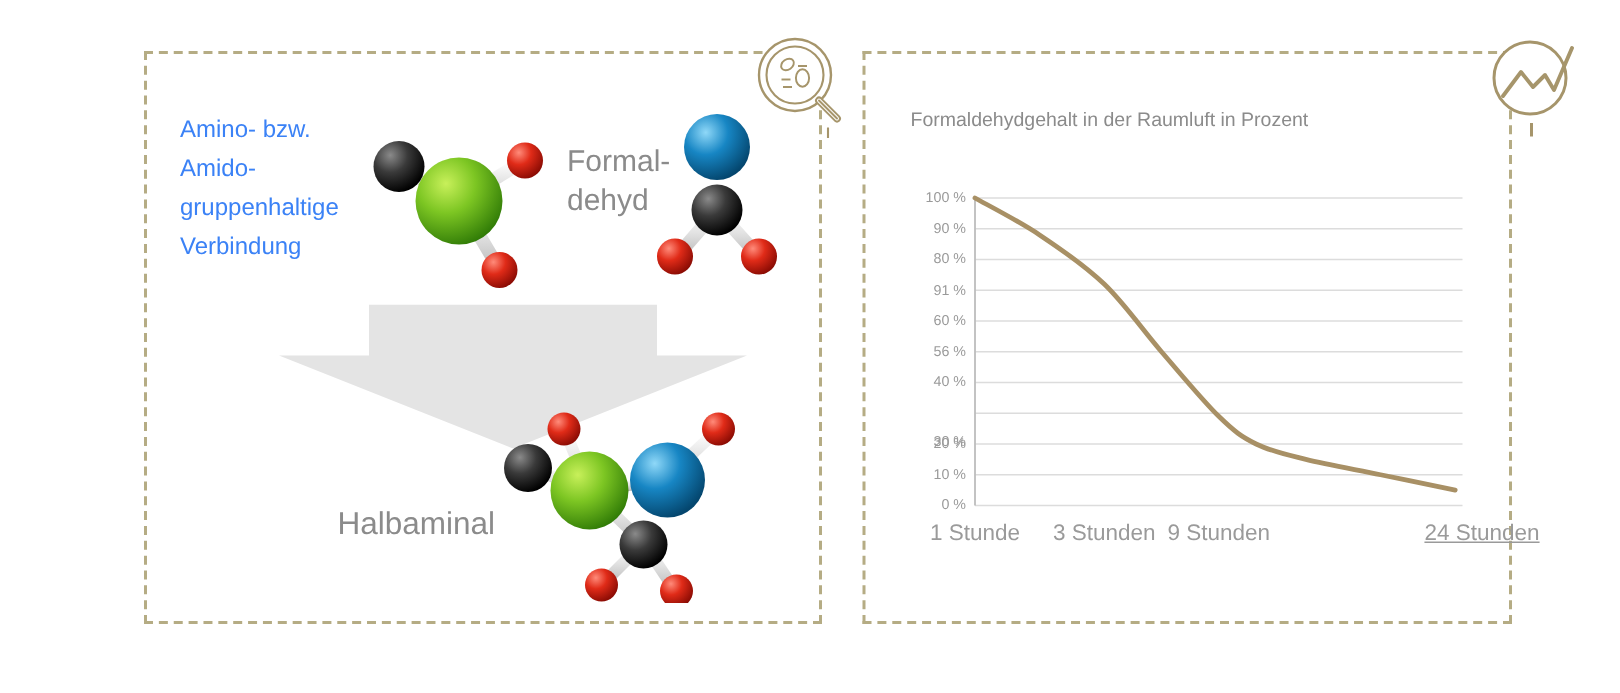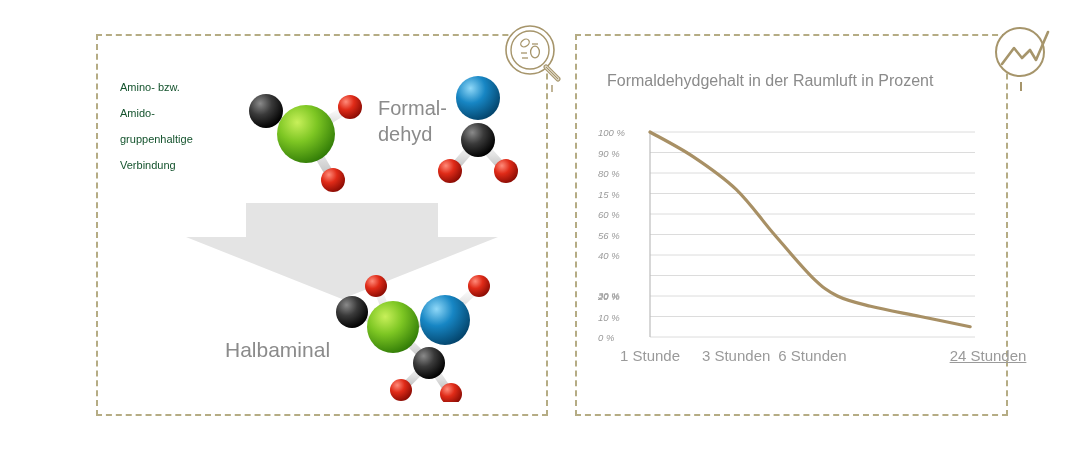--- a/index.html
+++ b/index.html
@@ -33,23 +33,23 @@
   }
   #magnifier-icon-wrap { left: 500px; top: 22px; }
   #trend-icon-wrap     { left: 988px; top: 22px; }
 
   
   #amino-label {
     position: absolute;
     left: 120px;
     top: 74px;
     width: 160px;
-    font-size: 11px;
+    font-size: 16px;
     line-height: 26px;
-    color: #14532d;
+    color: #3b82f6;
     white-space: pre-line;
   }
   #formaldehyd-label {
     position: absolute;
     left: 378px;
     top: 95px;
     width: 84px;
     font-size: 20px;
     line-height: 26px;
     color: #8b8b8b;
@@ -77,40 +77,40 @@
     top: 203px;
     width: 312px;
     height: 96px;
   }
 
   
   #chart-title {
     position: absolute;
     left: 607px;
     top: 72px;
-    font-size: 16px;
+    font-size: 13px;
     color: #8b8b8b;
     white-space: nowrap;
   }
   #chart-area {
     position: absolute;
     left: 598px;
     top: 120px;
     width: 390px;
     height: 250px;
   }
   .ytick {
     position: absolute;
     right: 0;
     width: 46px;
+    text-align: right;
     font-size: 9.5px;
     color: #9a9a9a;
     transform: translateY(-50%);
     white-space: nowrap;
-    font-style: italic;
   }
   .xtick {
     position: absolute;
     font-size: 15px;
     color: #9a9a9a;
     white-space: nowrap;
     transform: translateX(-50%);
   }
 </style>
 </head>
@@ -248,25 +248,25 @@
       <line x1="52" y1="155.5" x2="377" y2="155.5" stroke="#dcdcdc" stroke-width="1"></line>
       <line x1="52" y1="176" x2="377" y2="176" stroke="#dcdcdc" stroke-width="1"></line>
       <line x1="52" y1="196.5" x2="377" y2="196.5" stroke="#dcdcdc" stroke-width="1"></line>
       <line x1="52" y1="217" x2="377" y2="217" stroke="#dcdcdc" stroke-width="1"></line>
       <line x1="52" y1="12" x2="52" y2="217" stroke="#bdbdbd" stroke-width="1.2"></line>
       <path d="M 52.00 12.00 C 59.18 16.10, 80.71 27.03, 95.06 36.60 C 109.42 46.17, 124.58 56.42, 138.13 69.40 C 151.67 82.38, 163.58 99.81, 176.31 114.50 C 189.04 129.19, 203.99 147.30, 214.50 157.55 C 225.01 167.80, 229.71 171.22, 239.39 176.00 C 249.07 180.78, 258.75 182.83, 272.57 186.25 C 286.40 189.67, 305.76 193.08, 322.35 196.50 C 338.94 199.92, 363.83 205.04, 372.13 206.75" fill="none" stroke="#a89065" stroke-width="3.2" stroke-linecap="round" stroke-linejoin="round"></path>
     </svg>
     <div class="ytick" style="top: 12px; right: 344px;">100 %</div>
     <div class="ytick" style="top: 32.5px; right: 344px;">90 %</div>
     <div class="ytick" style="top: 53px; right: 344px;">80 %</div>
-    <div class="ytick" style="top: 73.5px; right: 344px;">15 %</div>
+    <div class="ytick" style="top: 73.5px; right: 344px;">91 %</div>
     <div class="ytick" style="top: 94px; right: 344px;">60 %</div>
     <div class="ytick" style="top: 114.5px; right: 344px;">56 %</div>
     <div class="ytick" style="top: 135px; right: 344px;">40 %</div>
     <div class="ytick" style="top: 155.5px; right: 344px; margin-top: 19px;">30 %</div>
     <div class="ytick" style="top: 176px; right: 344px;">20 %</div>
     <div class="ytick" style="top: 196.5px; right: 344px;">10 %</div>
     <div class="ytick" style="top: 217px; right: 344px;">0 %</div>
     <div class="xtick" style="left: 52px; top: 227px;">1 Stunde</div>
     <div class="xtick" style="left: 138.125px; top: 227px;">3 Stunden</div>
-    <div class="xtick" style="left: 214.5px; top: 227px;">6 Stunden</div>
+    <div class="xtick" style="left: 214.5px; top: 227px;">9 Stunden</div>
     <div class="xtick" style="left: 390px; top: 227px; text-decoration: underline;">24 Stunden</div>
   </div>
 
 </body></html>

